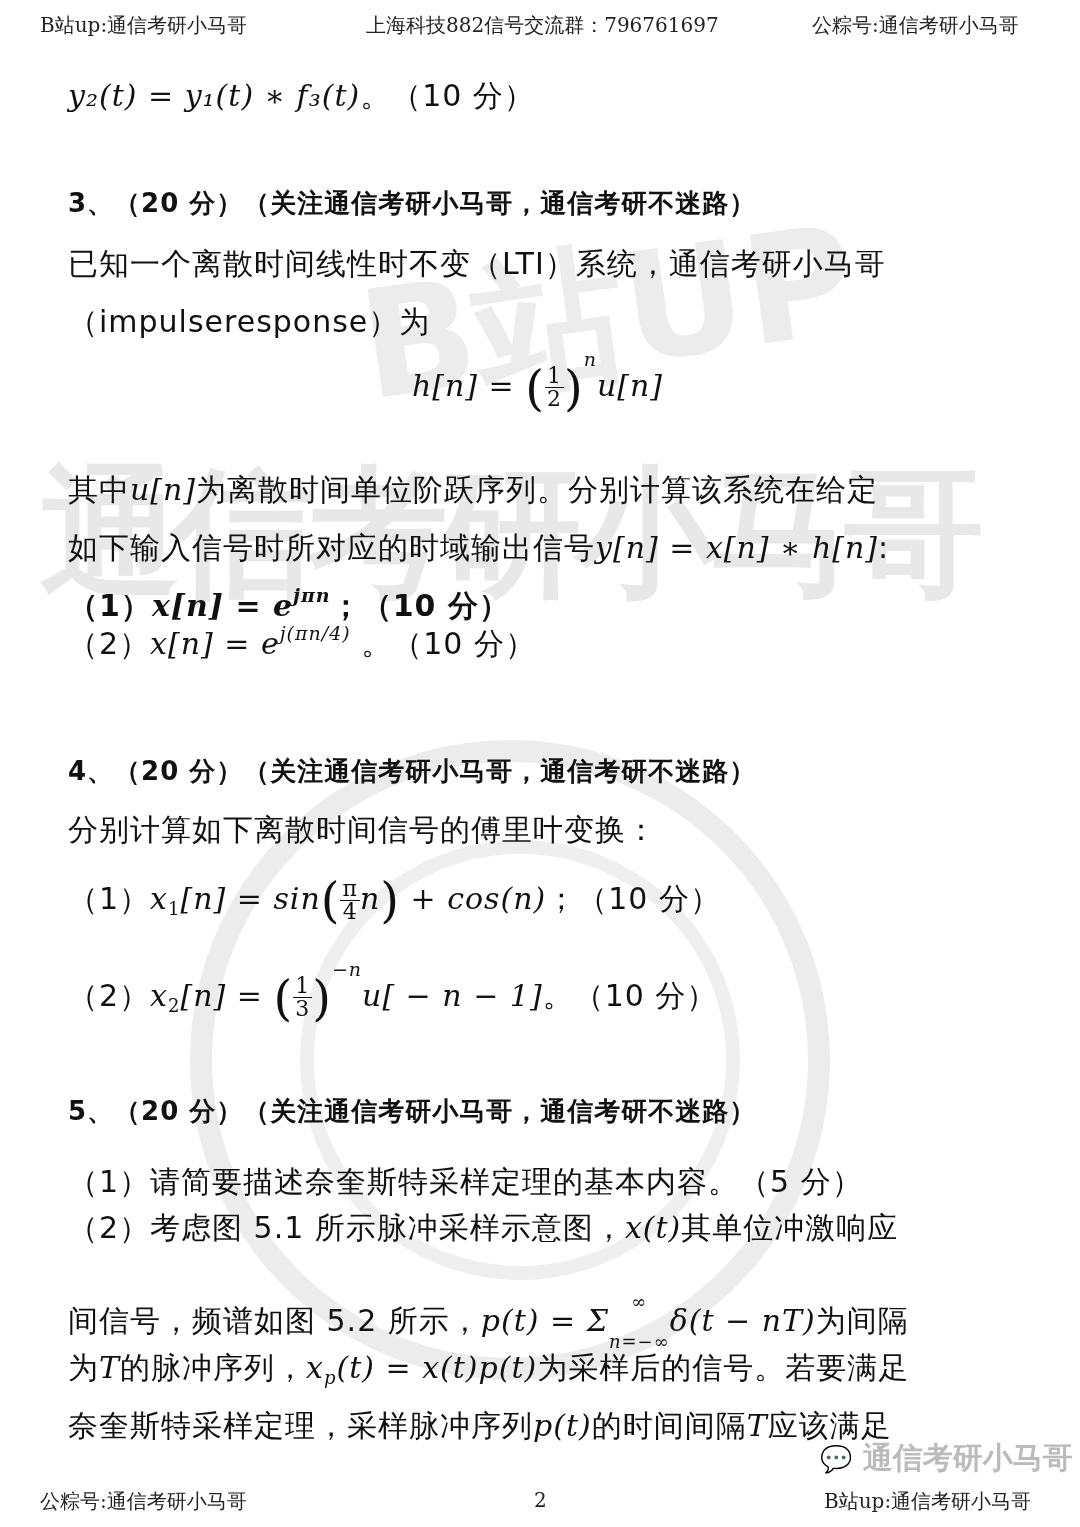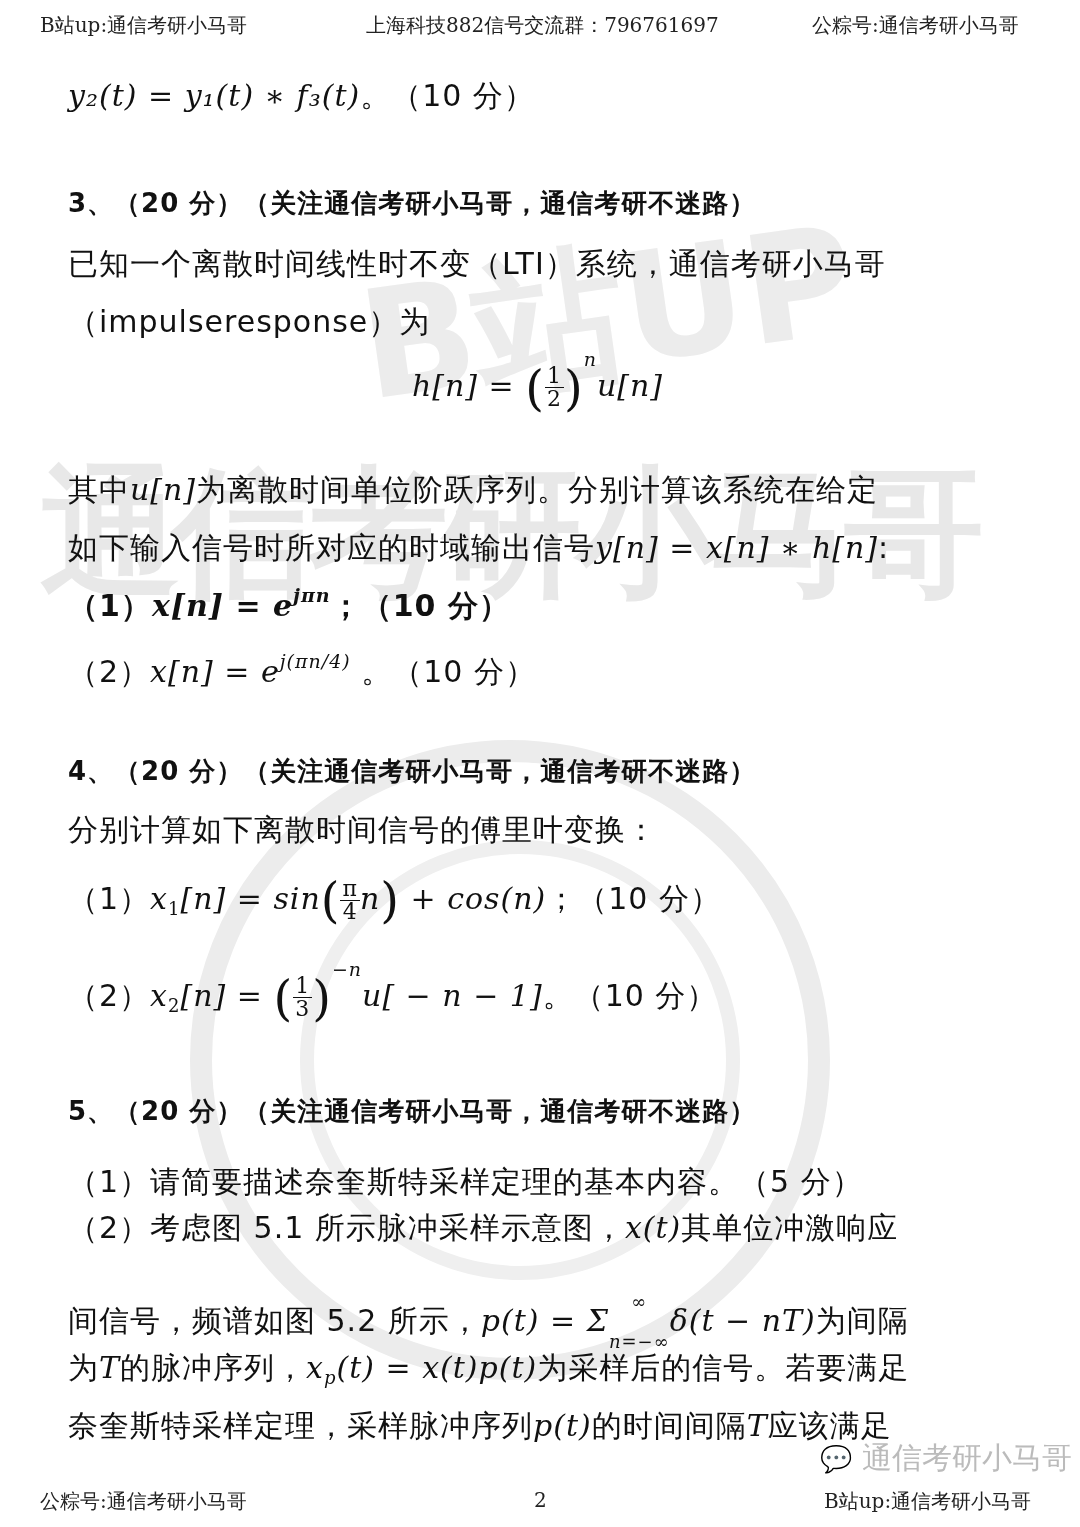--- a/index.html
+++ b/index.html
@@ -11,21 +11,21 @@
   .q { font-weight: bold; font-size: 26px; }
   .m { font-family: "DejaVu Serif", serif; font-style: italic; }
   .up { font-size: 19px; vertical-align: 14px; font-family: "DejaVu Serif", serif; font-style: italic; }
   .sub { font-size: 18px; vertical-align: -6px; font-family: "DejaVu Serif", serif; }
   .frac { display: inline-block; vertical-align: middle; text-align: center; font-family: "DejaVu Serif", serif; font-size: 22px; line-height: 22px; }
   .frac span { display: block; }
   .frac .num { border-bottom: 1.5px solid #111; padding: 0 2px; }
   .big { font-size: 48px; font-family: "DejaVu Serif", serif; vertical-align: middle; font-weight: 200; }
   .wm { position: absolute; color: #e6e6e6; z-index: 0; pointer-events: none; }
   .content { position: relative; z-index: 1; }
-  .wx { position: absolute; left: 820px; top: 1438px; font-size: 30px; color: #bbb; z-index: 1; }
+  .wx { position: absolute; left: 820px; top: 1438px; font-size: 30px; color: #bbb; z-index: 1; font-weight: bold; }
 </style>
 </head>
 <body>
 
 <div class="wm" style="left:360px; top:215px; font-size:150px; font-weight:bold; transform:rotate(-8deg); color:#ececec;">B站UP</div>
 <div class="wm" style="left:40px; top:440px; font-size:140px; font-weight:bold; letter-spacing:-6px; color:#e8e8e8;">通信考研小马哥</div>
 <div class="wm" style="left:190px; top:740px; width:640px; height:640px; border:22px solid #ececec; border-radius:50%; box-sizing:border-box;"></div>
 <div class="wm" style="left:300px; top:840px; width:440px; height:440px; border:14px solid #efefef; border-radius:50%; box-sizing:border-box;"></div>
 
 <div class="hdr" style="left:40px;">B站up:通信考研小马哥</div>
@@ -46,21 +46,21 @@
   </div>
   <div class="line" style="top:470px;">
     <span>其中</span><span class="m">u[n]</span><span>为离散时间单位阶跃序列。分别计算该系统在给定</span>
   </div>
   <div class="line" style="top:528px;">
     <span>如下输入信号时所对应的时域输出信号</span><span class="m">y[n] = x[n] ∗ h[n]</span><span>:</span>
   </div>
   <div class="line" style="top:584px;font-weight:bold;">
     <span>（1）</span><span class="m">x[n] = e</span><span class="up">jπn</span><span>；（10 分）</span>
   </div>
-  <div class="line" style="top:650px;">
+  <div class="line" style="top:622px;">
     <span>（2）</span><span class="m">x[n] = e</span><span class="up">j(πn/4)</span><span> 。（10 分）</span>
   </div>
 
   <div class="line q" style="top:754px;">4、（20 分）（关注通信考研小马哥，通信考研不迷路）</div>
   <div class="line" style="top:810px;">分别计算如下离散时间信号的傅里叶变换：</div>
   <div class="line" style="top:872px;">
     <span>（1）</span><span class="m">x</span><span class="sub">1</span><span class="m">[n] = sin</span><span class="big">(</span><span class="frac"><span class="num">π</span><span>4</span></span><span class="m">n</span><span class="big">)</span><span class="m"> + cos(n)</span><span>；（10 分）</span>
   </div>
   <div class="line" style="top:958px;">
     <span>（2）</span><span class="m">x</span><span class="sub">2</span><span class="m">[n] = </span><span class="big">(</span><span class="frac"><span class="num">1</span><span>3</span></span><span class="big">)</span><span class="up" style="vertical-align:30px;">−n</span><span class="m">u[ − n − 1]</span><span>。（10 分）</span>

